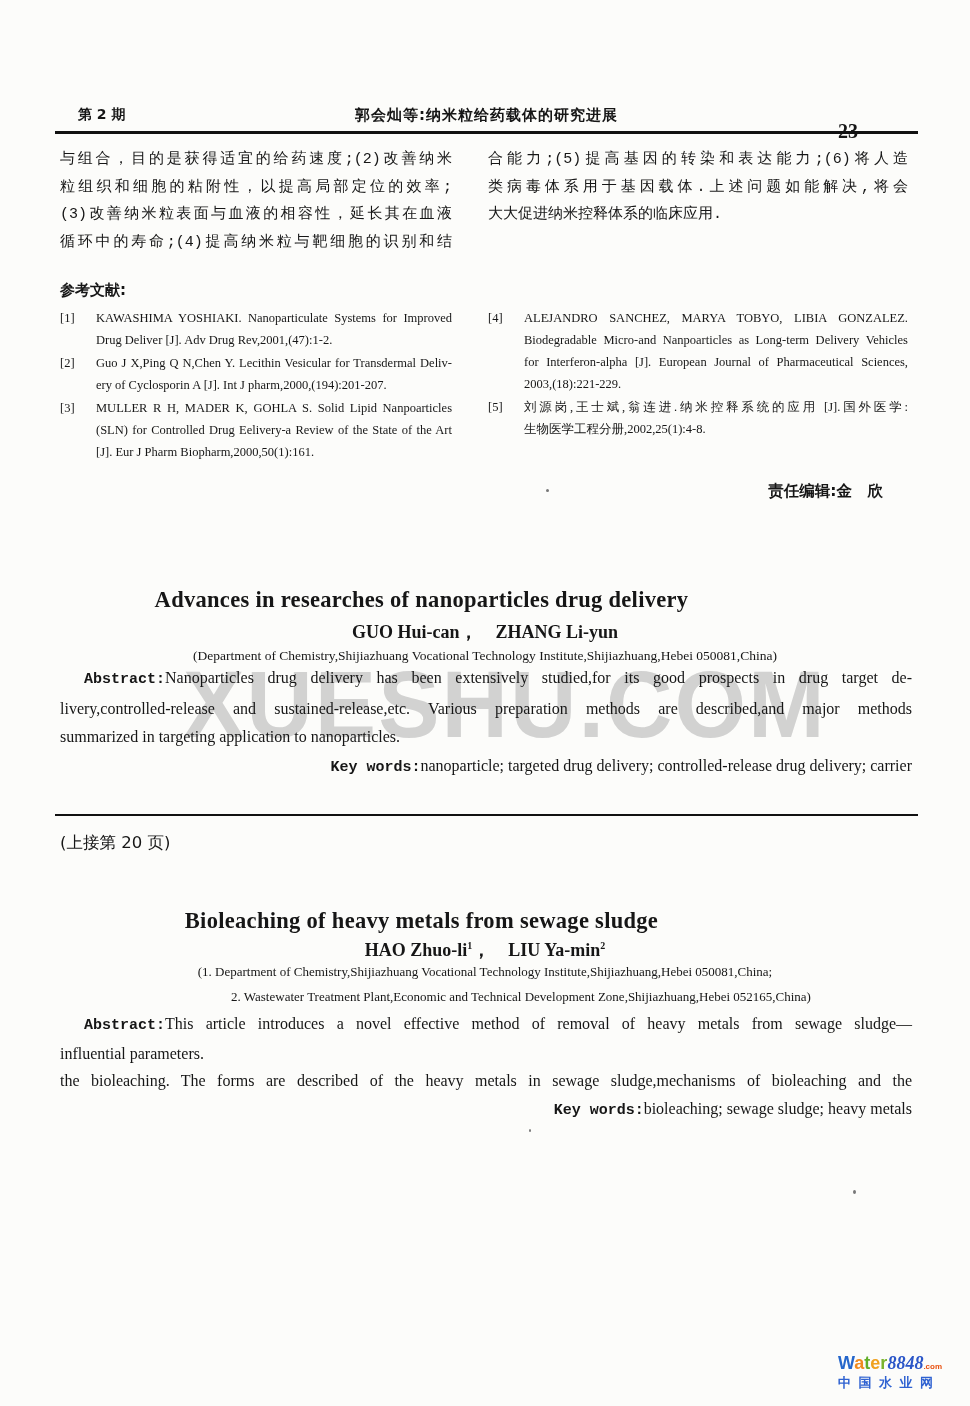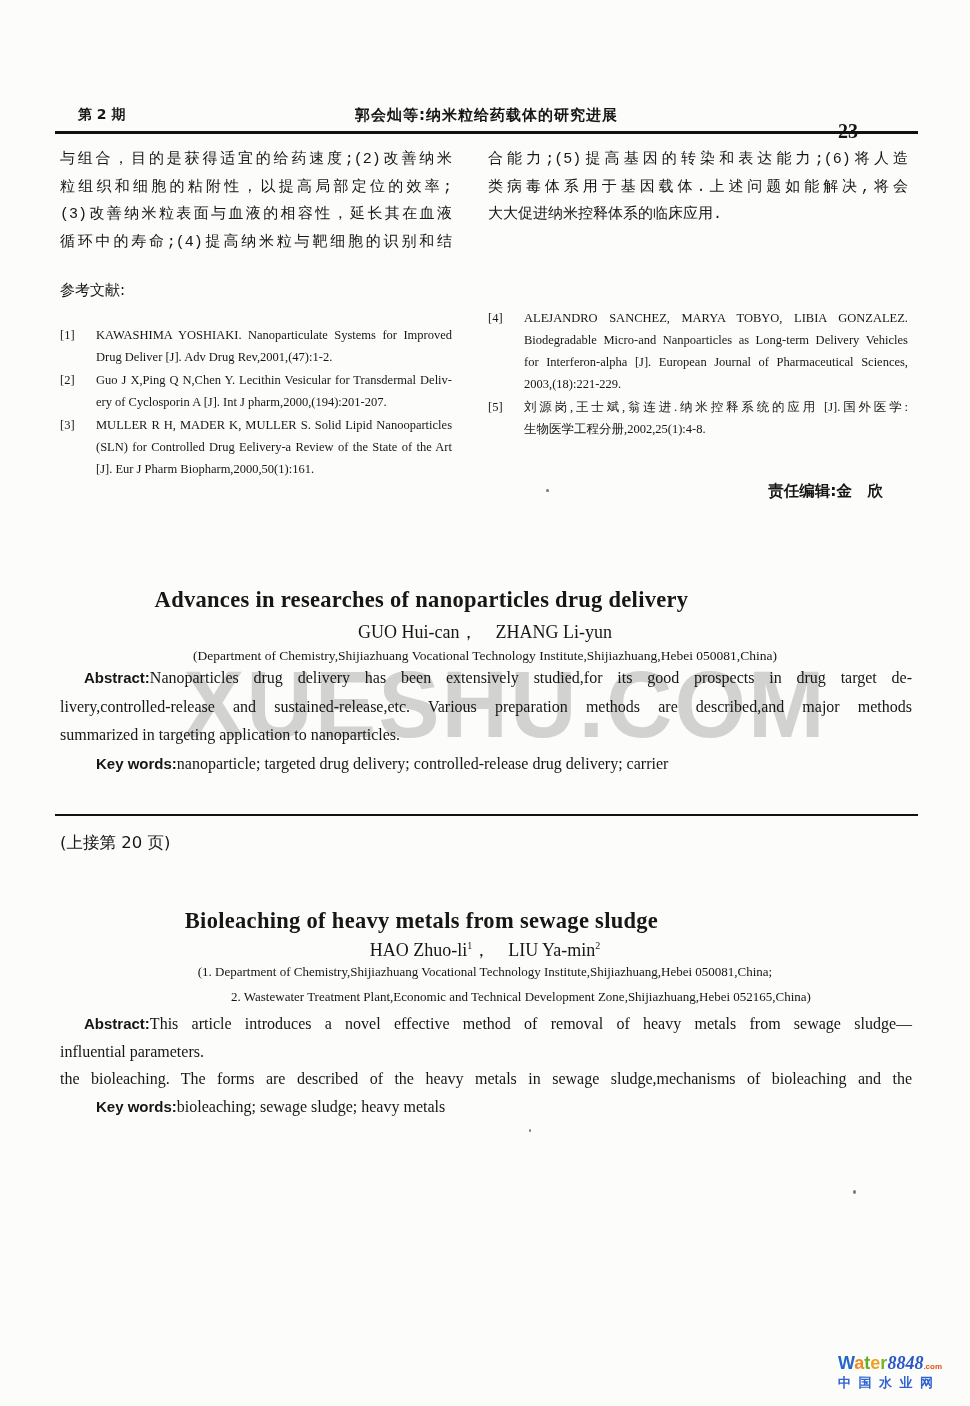--- a/index.html
+++ b/index.html
@@ -15,42 +15,42 @@
   .hdr .pageno{position:absolute;right:60px;top:16px;font-size:20px;font-weight:bold;}
   .rule{position:absolute;left:55px;width:863px;height:3px;background:#111;}
   .rule.top{top:131px;}
   .rule.mid{top:814px;height:2px;}
   
   .cnbody{position:absolute;top:146px;left:60px;width:848px;display:grid;grid-template-columns:392px 420px;column-gap:36px;}
   .cnbody .line{font-size:15px;line-height:27.5px;white-space:nowrap;font-family:Liberation Mono, monospace;}
   .cnbody .line.fill{white-space:normal;text-align:justify;text-align-last:justify;}
   
   .refs{position:absolute;top:281px;left:60px;width:848px;display:grid;grid-template-columns:392px 420px;column-gap:36px;}
-  .refs-heading{font-weight:normal;font-size:15px;font-family:"DejaVu Sans",sans-serif;margin-bottom:24px;}
+  .refs-heading{font-weight:bold;font-size:15px;font-family:"DejaVu Sans",sans-serif;margin-bottom:7px;}
   .refcol.right{padding-top:26px;}
   .ref{display:flex;margin-bottom:1px;}
   .ref .rid{flex:0 0 36px;font-size:12.5px;line-height:22px;}
   .ref .rlines{flex:1;}
   .ref .rl{font-size:12.5px;line-height:22px;}
   .ref .rl.fill{text-align:justify;text-align-last:justify;}
   
   .editor{position:absolute;top:481px;left:55px;width:828px;text-align:right;font-weight:bold;font-size:15.5px;font-family:"DejaVu Sans",sans-serif;}
   
   .a-title{position:absolute;left:0;width:843px;text-align:center;font-weight:bold;font-size:22.5px;letter-spacing:.3px;}
-  .a-authors{position:absolute;left:0;width:970px;text-align:center;font-size:18px;}
+  .a-authors{position:absolute;left:0;width:970px;text-align:center;font-size:18px;font-weight:bold;}
   .a-affil{position:absolute;left:0;width:970px;text-align:center;font-size:13.5px;}
   .t1{top:587px;} .au1{top:620px;} .af1{top:648px;}
   .abs{position:absolute;left:60px;width:852px;}
   .abs1{top:664px;} .abs1 .al{line-height:28.5px;}
   .abs2{top:1010px;} .abs2 .al{line-height:27.5px;}
   .abs .al{font-size:16px;}
   .abs .al.fill{text-align:justify;text-align-last:justify;}
   .abs .indent{text-indent:24px;}
-  .abs .indent2{text-indent:36px;}
-  .abs b{font-family:Liberation Sans, sans-serif;font-size:15px;}
+  .abs .indent2{text-indent:36px;text-align:right;}
+  .abs b{font-family:Liberation Mono, monospace;font-size:15px;}
   .continuation{position:absolute;top:832px;left:60px;font-size:16.5px;font-family:"DejaVu Sans",sans-serif;}
   .t2{top:908px;} .au2{top:938px;}
   .af2a{top:964px;font-size:13px;} .af2b{top:989px;font-size:13px;padding-left:36px;}
   sup{font-size:10px;vertical-align:super;line-height:0;}
   
   .watermark{
     position:absolute;top:652px;left:183px;z-index:0;
     font-family:"Liberation Sans","DejaVu Sans",sans-serif;
     font-size:92px;font-weight:bold;color:#b9b9b9;opacity:.62;
     letter-spacing:2px;transform:scaleY(1.02);pointer-events:none;
@@ -111,21 +111,21 @@
         <div class="ref">
           <span class="rid">[2]</span>
           <span class="rlines">
             <div class="rl fill">Guo J X,Ping Q N,Chen Y. Lecithin Vesicular for Transdermal Deliv-</div>
             <div class="rl">ery of Cyclosporin A [J]. Int J pharm,2000,(194):201-207.</div>
           </span>
         </div>
         <div class="ref">
           <span class="rid">[3]</span>
           <span class="rlines">
-            <div class="rl fill">MULLER R H, MADER K, MULLER S. Solid Lipid Nanooparticles</div>
+            <div class="rl fill">MULLER R H, MADER K, GOHLA S. Solid Lipid Nanpoarticles</div>
             <div class="rl fill">(SLN) for Controlled Drug Eelivery-a Review of the State of the Art</div>
             <div class="rl">[J]. Eur J Pharm Biopharm,2000,50(1):161.</div>
           </span>
         </div>
       </div>
       <div class="refcol right">
         <div class="ref">
           <span class="rid">[4]</span>
           <span class="rlines">
             <div class="rl fill">ALEJANDRO SANCHEZ, MARYA TOBYO, LIBIA GONZALEZ.</div>

